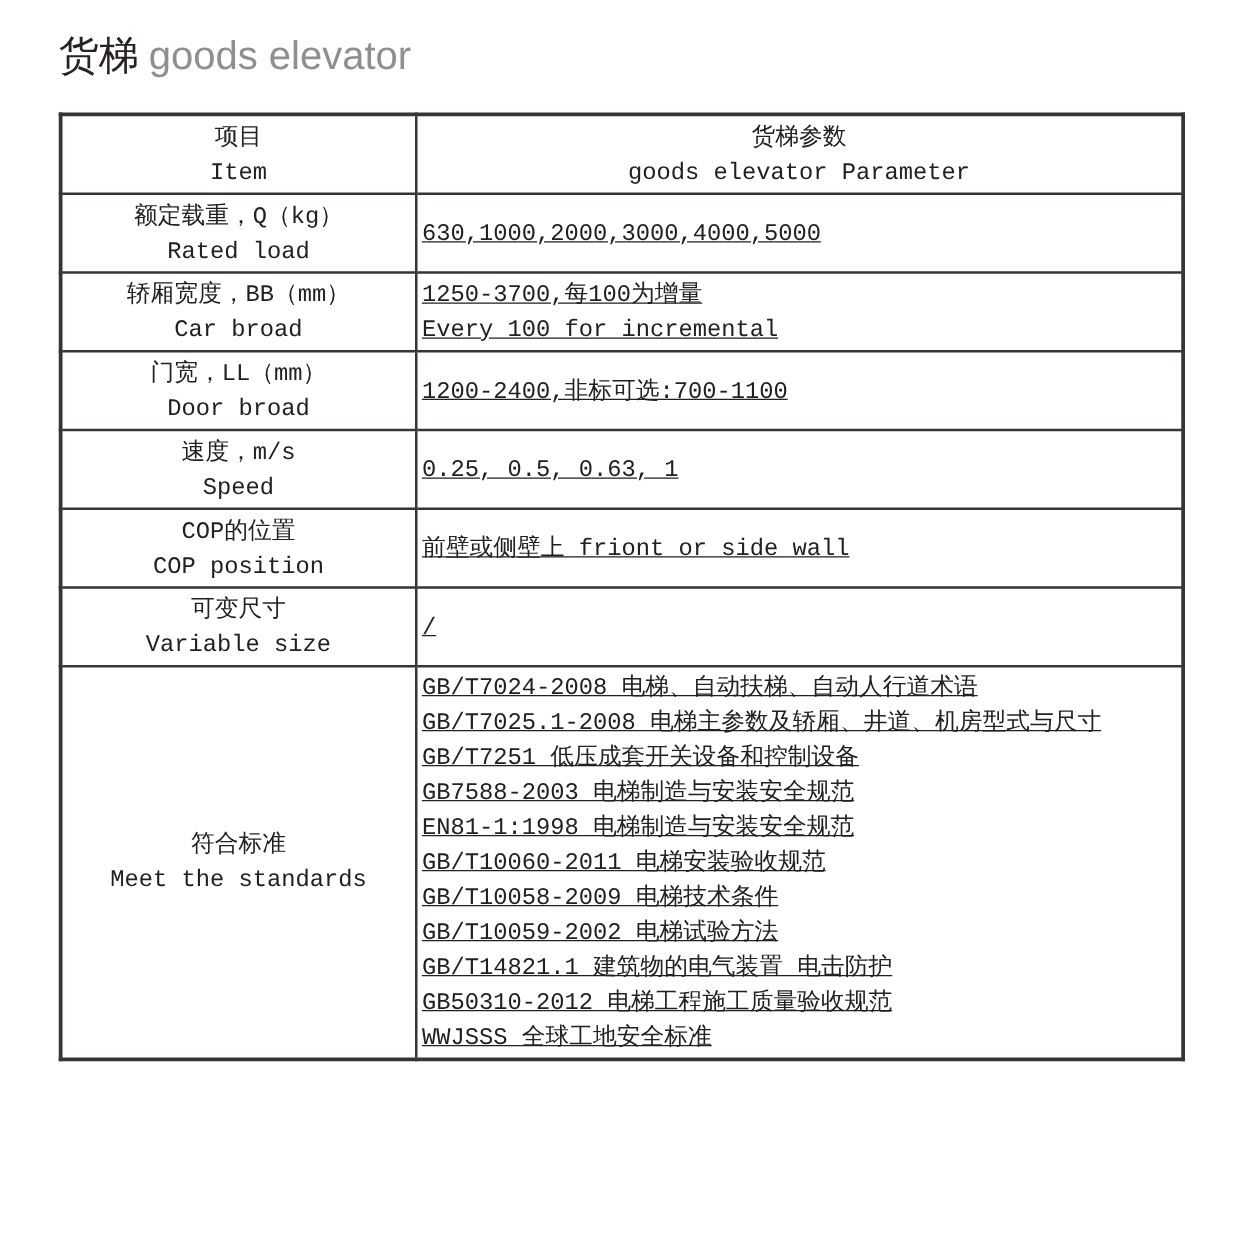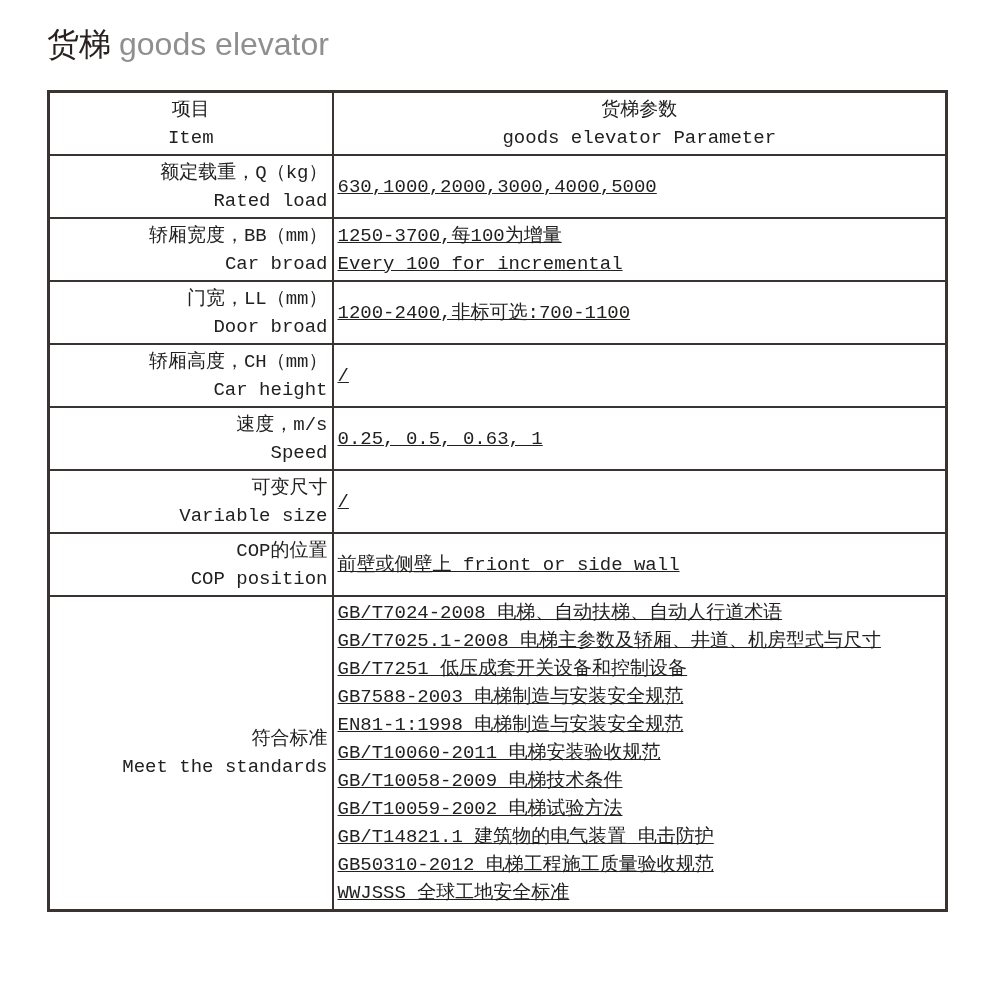--- a/index.html
+++ b/index.html
@@ -51,21 +51,21 @@
   }
   table.spec-table { border: 3px solid #393431; }
   thead th {
     height: 57px;
     font-weight: 400;
     text-align: center;
     line-height: 28px;
   }
   tbody td { height: 57px; }
   tbody tr.std-row td { height: 306px; margin-left: 20px; }
-  td.c1 { padding-left: 7px; text-align: right; }
+  td.c1 { padding-left: 7px; text-align: center; }
   td.c2 { padding-left: 6px; text-align: left; text-decoration: underline; }
   .line { line-height: 28px; white-space: nowrap; }
 </style>
 </head>
 <body>
 
 <div class="page">
 
   <div class="title">
     <span class="zh">货梯</span><span class="en">goods elevator</span>
@@ -112,52 +112,43 @@
         <td class="c1">
           <div class="line">门宽，LL（mm）</div>
           <div class="line">Door broad</div>
         </td>
         <td class="c2">
           <div class="line">1200-2400,非标可选:700-1100</div>
         </td>
       </tr>
       <tr>
         <td class="c1">
-          <div class="line">轿厢高度，CH（mm）</div>
-          <div class="line">Car height</div>
-        </td>
-        <td class="c2">
-          <div class="line">/</div>
-        </td>
-      </tr>
-      <tr>
-        <td class="c1">
           <div class="line">速度，m/s</div>
           <div class="line">Speed</div>
         </td>
         <td class="c2">
           <div class="line">0.25, 0.5, 0.63, 1</div>
         </td>
       </tr>
       <tr>
         <td class="c1">
+          <div class="line">COP的位置</div>
+          <div class="line">COP position</div>
+        </td>
+        <td class="c2">
+          <div class="line">前壁或侧壁上 friont or side wall</div>
+        </td>
+      </tr>
+      <tr>
+        <td class="c1">
           <div class="line">可变尺寸</div>
           <div class="line">Variable size</div>
         </td>
         <td class="c2">
           <div class="line">/</div>
-        </td>
-      </tr>
-      <tr>
-        <td class="c1">
-          <div class="line">COP的位置</div>
-          <div class="line">COP position</div>
-        </td>
-        <td class="c2">
-          <div class="line">前壁或侧壁上 friont or side wall</div>
         </td>
       </tr>
       <tr class="std-row">
         <td class="c1">
           <div class="line">符合标准</div>
           <div class="line">Meet the standards</div>
         </td>
         <td class="c2">
           <div class="line">GB/T7024-2008 电梯、自动扶梯、自动人行道术语</div>
           <div class="line">GB/T7025.1-2008 电梯主参数及轿厢、井道、机房型式与尺寸</div>

